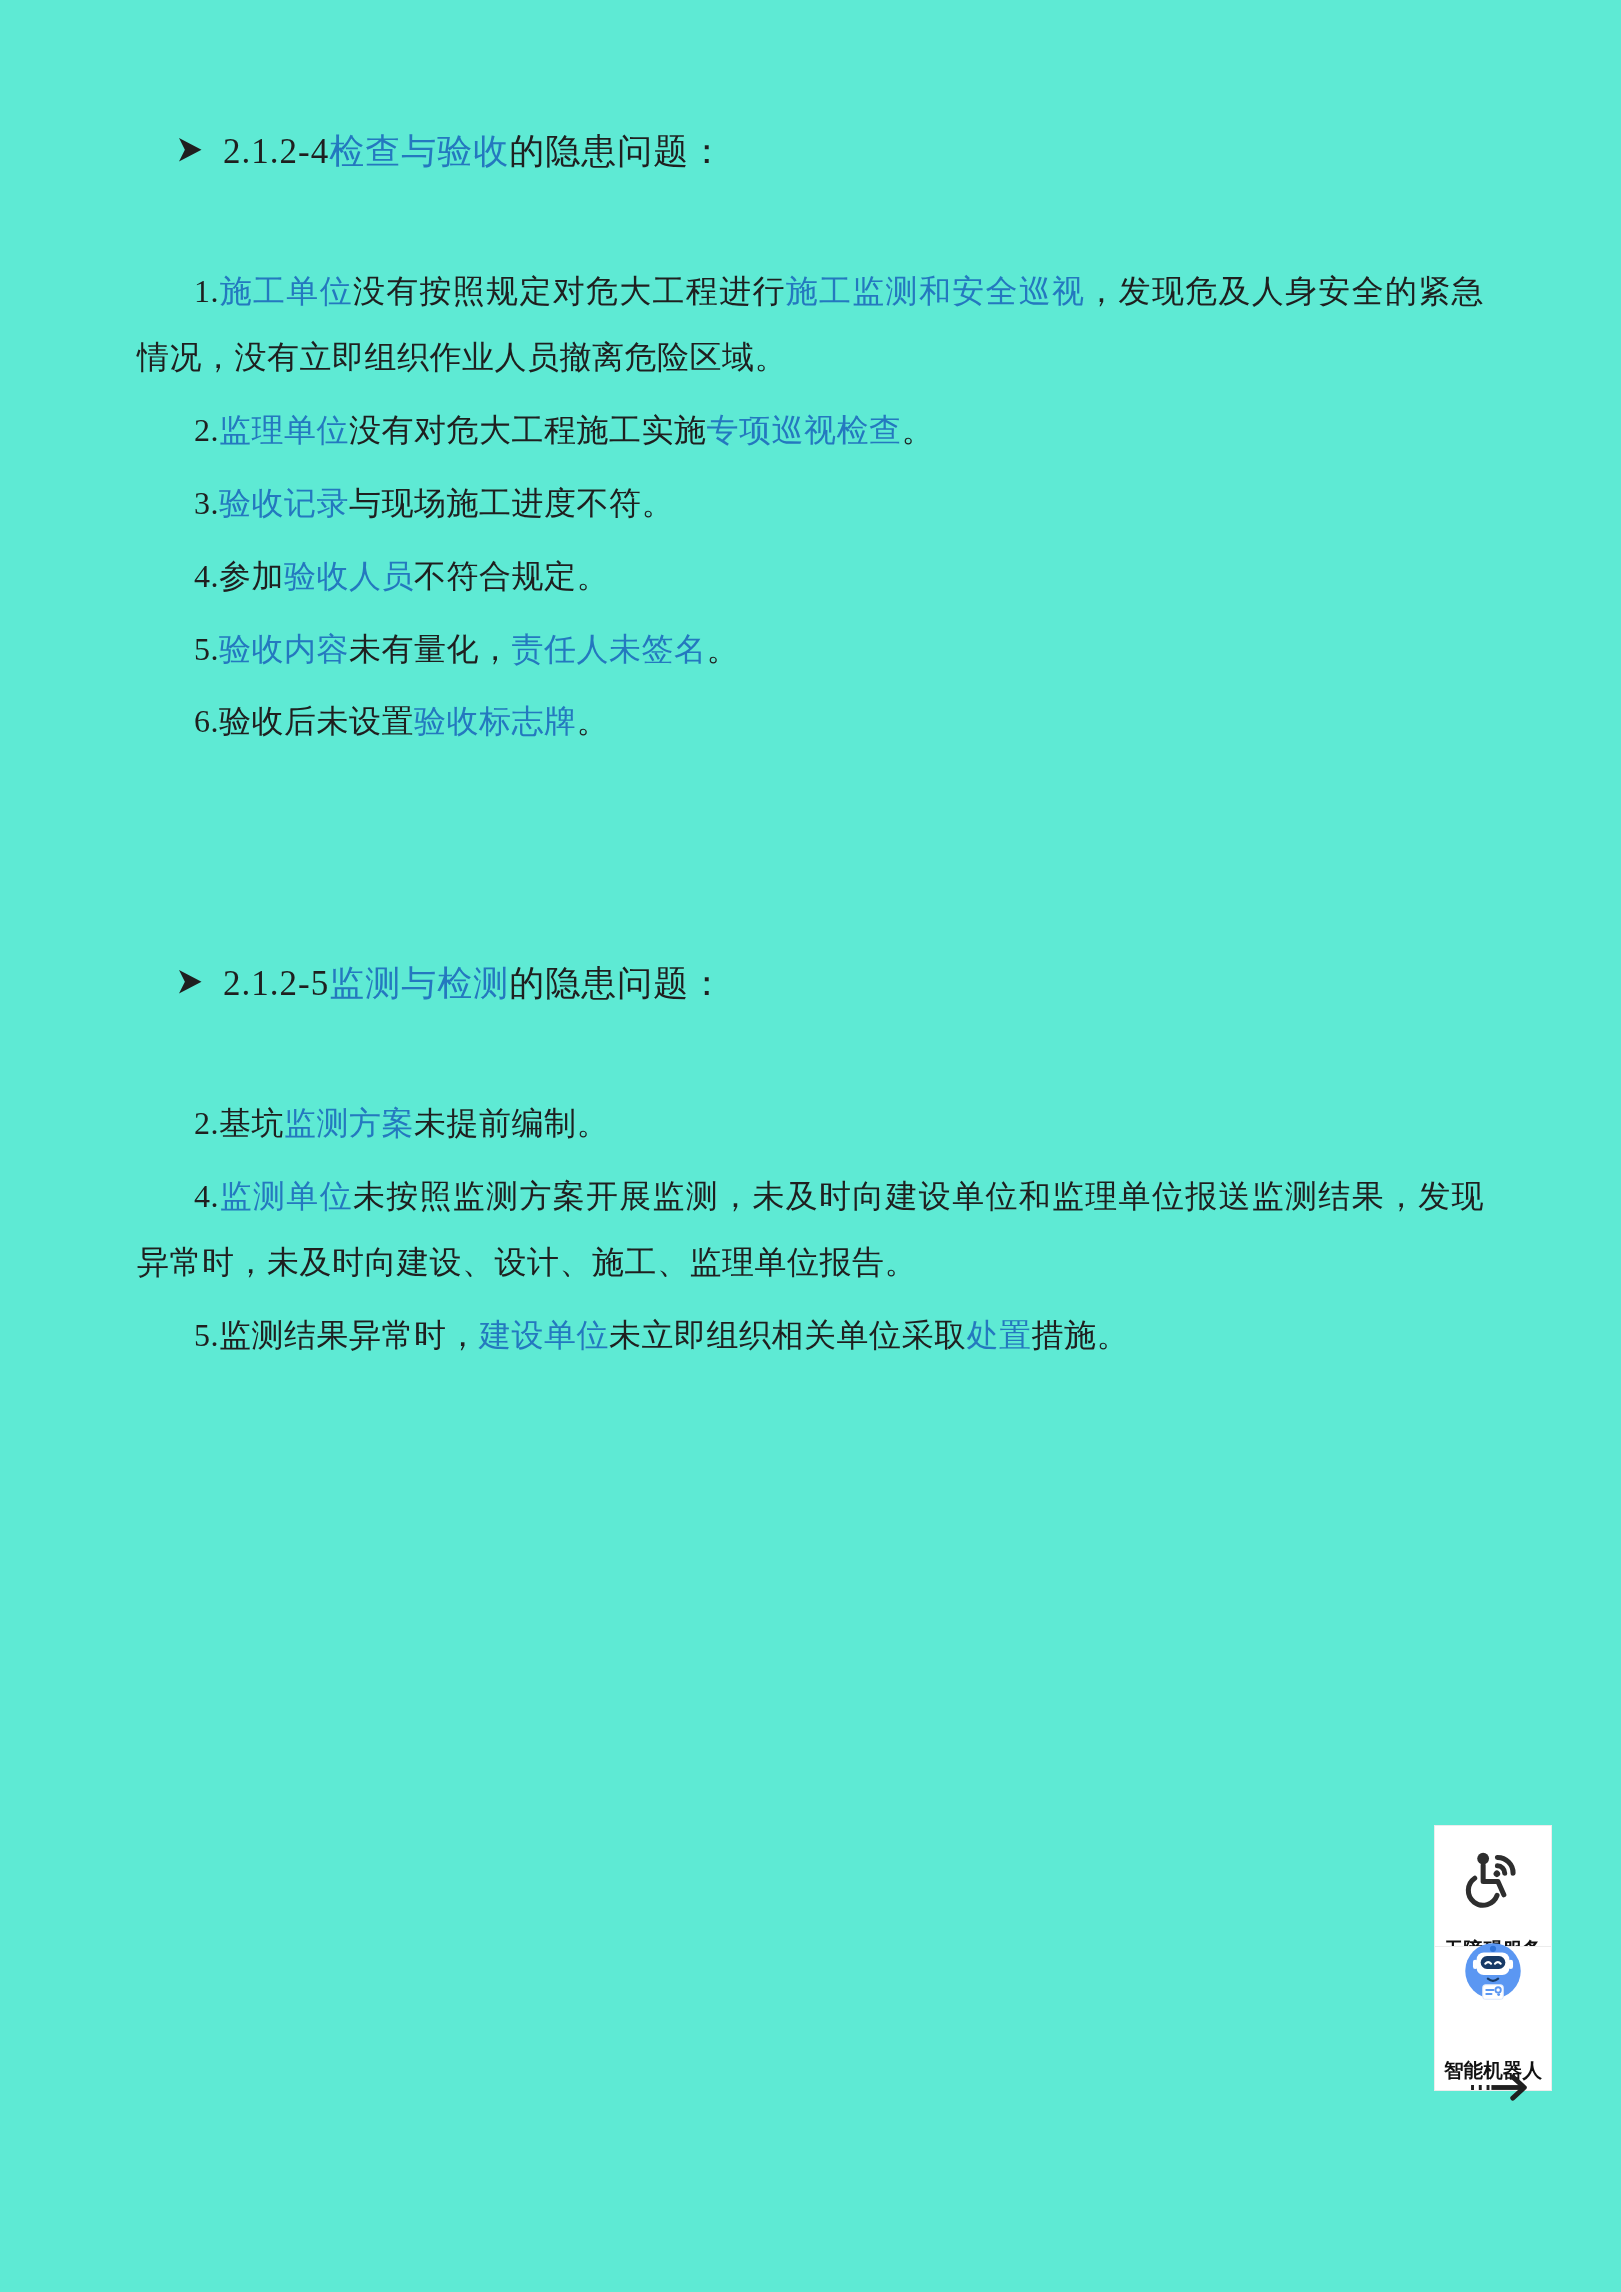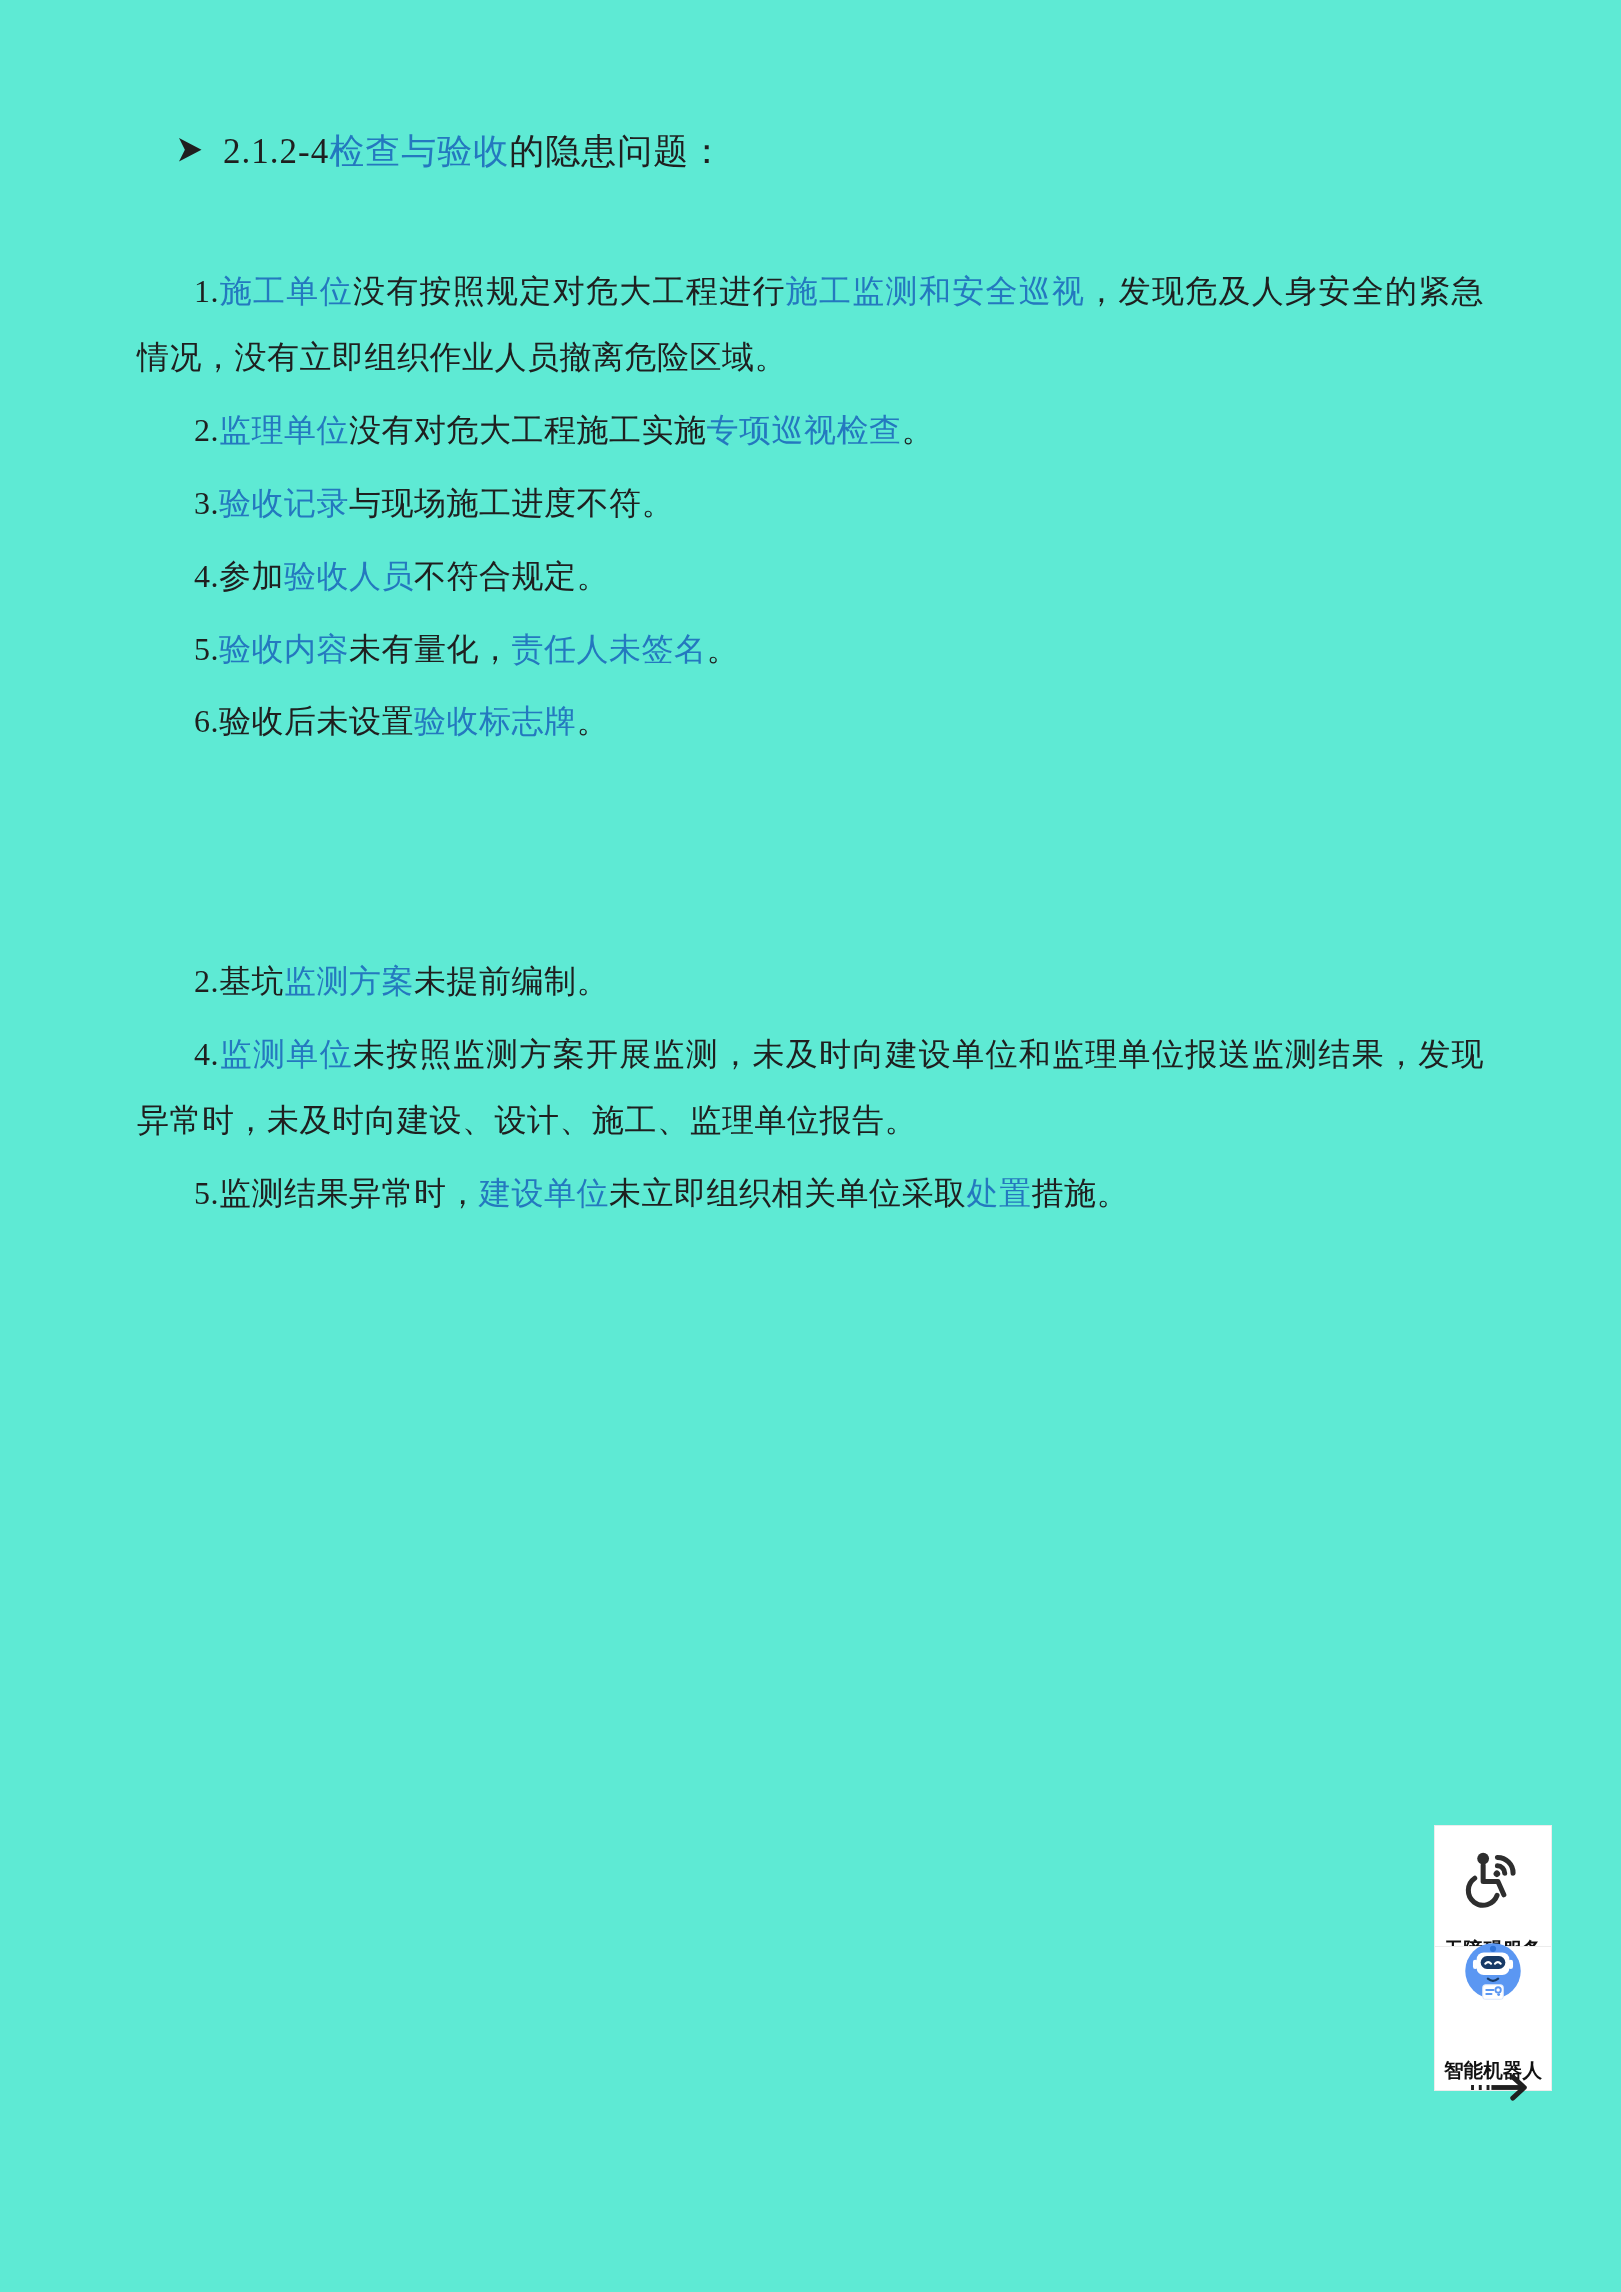--- a/index.html
+++ b/index.html
@@ -76,20 +76,28 @@
 
   <p class="para"><span class="run">4.参加</span><span class="run blue">验收人员</span><span class="run">不符合规定。</span></p>
 
   <p class="para"><span class="run">5.</span><span class="run blue">验收内容</span><span class="run">未有量化，</span><span class="run blue">责任人未签名</span><span class="run">。</span></p>
 
   <p class="para"><span class="run">6.验收后未设置</span><span class="run blue">验收标志牌</span><span class="run">。</span></p>
 </div>
   </section>
 
   <section class="doc-section">
+    <h2 class="heading">
+      <span class="bullet-icon">
+        <svg width="25.5" height="27.4" viewBox="0 0 26 28" aria-hidden="true">
+          <path d="M1 2 L24 14 L1 26 L7 14 Z" fill="#1f1f1f"></path>
+        </svg>
+      </span>
+      <span class="heading-text"><span class="run">2.1.2-5</span><span class="run blue">监测与检测</span><span class="run">的隐患问题：</span></span>
+    </h2>
     <div class="items">
 
   <p class="para"><span class="run">2.基坑</span><span class="run blue">监测方案</span><span class="run">未提前编制。</span></p>
 
 
   <p class="para"><span class="run">4.</span><span class="run blue">监测单位</span><span class="run">未按照监测方案开展监测，未及时向建设单位和监理单位报送监测结果，发现异常时，未及时向建设、设计、施工、监理单位报告。</span></p>
 
   <p class="para"><span class="run">5.监测结果异常时，</span><span class="run blue">建设单位</span><span class="run">未立即组织相关单位采取</span><span class="run blue">处置</span><span class="run">措施。</span></p>
 </div>
   </section>

